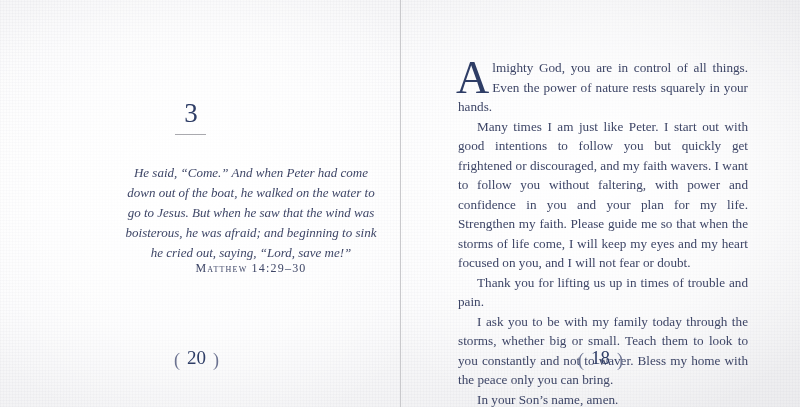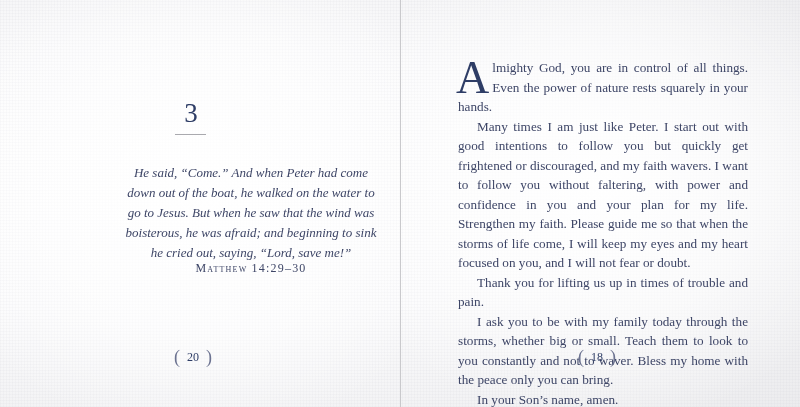--- a/index.html
+++ b/index.html
@@ -42,21 +42,21 @@
   }
   .citation {
     position: absolute; left: 120px; width: 262px; top: 261px;
     text-align: center; font-size: 12px; letter-spacing: 1.2px;
     color: #3d4566; font-variant: small-caps;
   }
   .folio {
     position: absolute; top: 347px; font-size: 14px; color: #2e3d66;
   }
   .folio .paren { font-size: 18px; color: #6b7290; vertical-align: -2px; }
-  .folio .num { padding: 0 7px; font-size: 12px; font-family: Liberation Serif, serif; }
+  .folio .num { padding: 0 7px; font-size: 19px; font-family: Liberation Serif, serif; }
   .folio-left { left: 174px; }
   .folio-right { left: 578px; }
   .body-text {
     position: absolute; left: 458px; width: 290px; top: 58px;
     font-size: 13.2px; line-height: 19.5px; color: #3d4566;
     text-align: justify;
   }
   .body-text p { margin: 0; text-indent: 19px; }
   .body-text p.first { text-indent: 0; }
   .dropcap {

